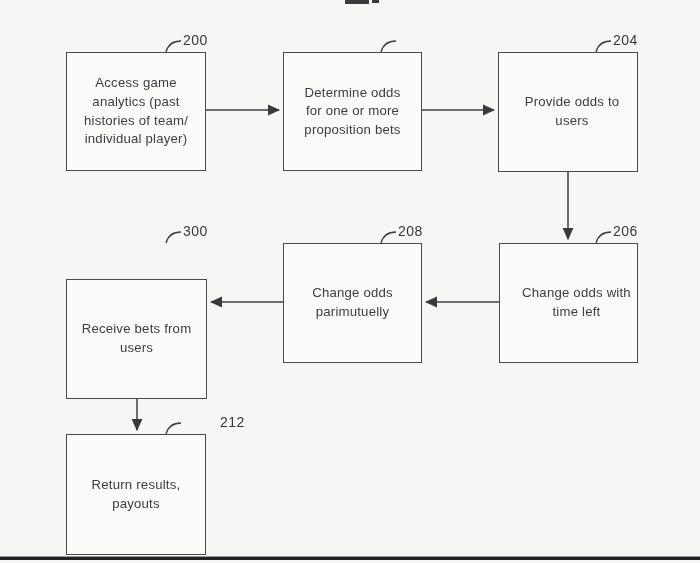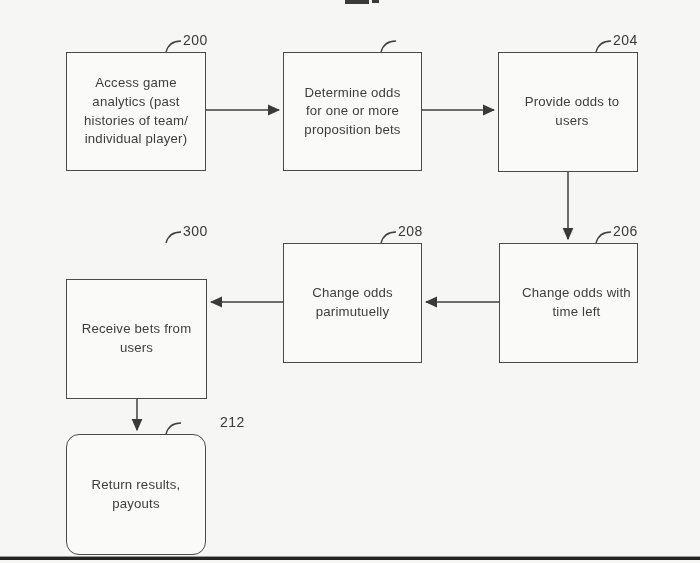--- a/index.html
+++ b/index.html
@@ -127,20 +127,20 @@
   <div class="flow-node" style="left:283px; top:243px; width:139px; height:120px;">
     <div class="node-text">Change odds
 parimutuelly</div>
   </div>
 
   <div class="flow-node" style="left:66px; top:243px; width:141px; height:120px;margin-top:36px;">
     <div class="node-text">Receive bets from
 users</div>
   </div>
 
-  <div class="flow-node" style="left:66px; top:434px; width:140px; height:121px;border-radius:13px;">
+  <div class="flow-node" style="left:66px; top:434px; width:140px; height:121px;">
     <div class="node-text">Return results,
 payouts</div>
   </div>
 
   <div class="bottom-rule" style="top:557px;"></div>
 
 </div>
 
 </body></html>

